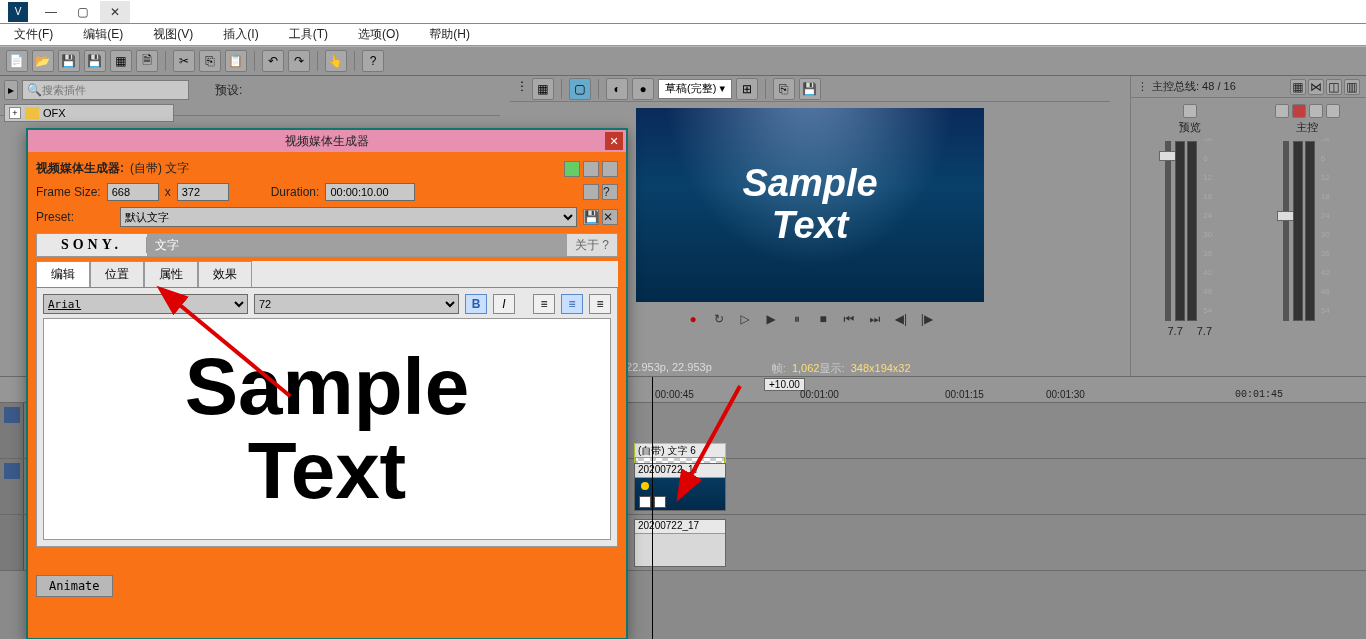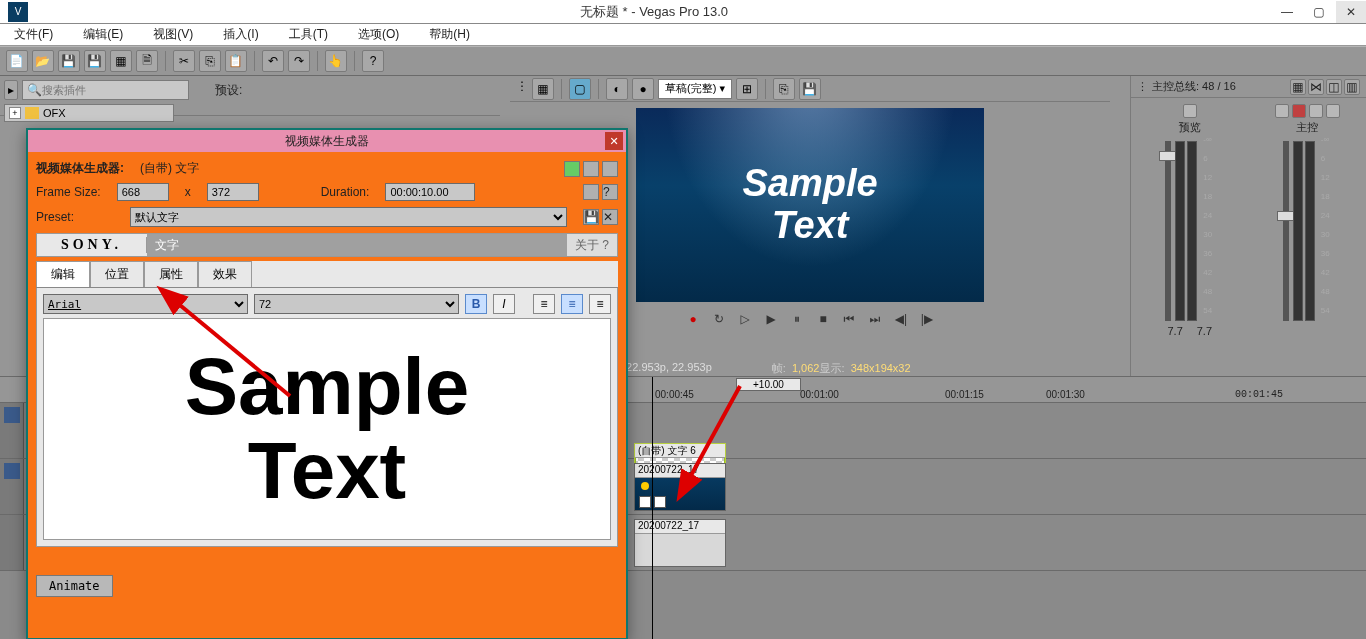--- a/index.html
+++ b/index.html
@@ -61,39 +61,39 @@
 .masterpanel .slider { width: 6px; height: 180px; background: #555; position: relative; margin-top: 6px; }
 .masterpanel .slider .thumb { position: absolute; left: -6px; width: 18px; height: 10px; background: #ddd; border: 1px solid #666; }
 .masterpanel .readout { font-size: 11px; color: #222; margin-top: 4px; }
 .masterpanel .iconrow { display: flex; gap: 3px; margin: 2px 0; }
 .masterpanel .ic { width: 14px; height: 14px; border: 1px solid #777; background: #b8b8b8; border-radius: 2px; }
 
 
 .timeline { position: absolute; left: 0; top: 300px; right: 0; height: 263px; background: #8a8a8a; border-top: 1px solid #6a6a6a; }
 .timeline .ruler { height: 26px; background: #969696; border-bottom: 1px solid #6a6a6a; position: relative; }
 .timeline .ruler .mark { position: absolute; bottom: 2px; font-size: 10px; color: #222; }
-.timeline .ruler .zoombox { position: absolute; left: 736px; top: 1px; background: #e8e8e8; border: 1px solid #666; padding: 0 16px; font-size: 10px; }
+.timeline .ruler .zoombox { position: absolute; left: 764px; top: 1px; background: #e8e8e8; border: 1px solid #666; padding: 0 4px; font-size: 10px; }
 .timeline .tracks { position: relative; }
 .timeline .track { height: 56px; border-bottom: 1px solid #6a6a6a; position: relative; }
 .timeline .trackhdr { position: absolute; left: 0; top: 0; width: 24px; height: 100%; background: #7a7a7a; border-right: 1px solid #5a5a5a; }
 .timeline .trackhdr .tag { width: 16px; height: 16px; background: #3a5a8a; margin: 4px auto; }
 .timeline .clip { position: absolute; top: 4px; height: 48px; border: 1px solid #666; font-size: 10px; overflow: hidden; }
 .timeline .clip .cliphdr { height: 14px; background: #e8e8e8; border-bottom: 1px solid #999; padding: 0 3px; white-space: nowrap; overflow: hidden; }
 .timeline .clip.text { background: repeating-conic-gradient(#ccc 0% 25%, #fff 0% 50%) 50% / 12px 12px; border-color: #b8d040; box-shadow: 0 0 0 1px #9ac020 inset; }
 .timeline .clip.video { background: linear-gradient(#08406a, #032a49); color: #fff; }
 .timeline .clip.audio { background: #d8d8d8; }
 .timeline .clip .icons { position: absolute; bottom: 2px; left: 4px; display: flex; gap: 3px; }
 .timeline .clip .ic2 { width: 12px; height: 12px; background: #fff; border: 1px solid #555; }
 
 
 .dialog { position: absolute; left: 26px; top: 52px; width: 602px; height: 512px; background: #f97316; border: 2px solid #0f766e; box-shadow: 0 4px 14px rgba(0,0,0,.4); z-index: 50; }
 .dialog .dlgtitle { height: 22px; background: #e890b0; color: #222; display: flex; align-items: center; justify-content: center; position: relative; font-size: 12px; }
 .dialog .dlgtitle .close { position: absolute; right: 3px; top: 2px; width: 18px; height: 18px; background: #c0392b; color: #fff; display: flex; align-items: center; justify-content: center; font-size: 11px; }
 .dialog .dlgbody { padding: 8px; }
-.dialog .row { display: flex; align-items: center; gap: 16px; margin-bottom: 6px; font-size: 12px; color: #222; }
+.dialog .row { display: flex; align-items: center; gap: 6px; margin-bottom: 6px; font-size: 12px; color: #222; }
 .dialog .row .lbl { font-weight: normal; }
 .dialog .row .gen { font-weight: bold; }
 .dialog input[type=text] { background: #c8c8c8; border: 1px solid #6a6a6a; height: 18px; padding: 0 4px; font-size: 11px; }
 .dialog .toolicons { margin-left: auto; display: flex; gap: 3px; }
 .dialog .toolicons .ti { width: 16px; height: 16px; border: 1px solid #777; background: #b0b0b0; }
 .dialog select { background: #c8c8c8; border: 1px solid #6a6a6a; height: 20px; flex: 1; font-size: 11px; }
 .dialog .sonybar { display: flex; align-items: center; background: #e8e8e8; height: 24px; border: 1px solid #999; margin-top: 4px; }
 .dialog .sonybar .sony { width: 110px; text-align: center; font-weight: bold; letter-spacing: 4px; font-family: serif; font-size: 14px; border-right: 1px solid #999; }
 .dialog .sonybar .txt { flex: 1; background: #a0a0a0; height: 100%; display: flex; align-items: center; padding: 0 8px; color: #fff; }
 .dialog .sonybar .about { padding: 0 8px; color: #666; background: #ddd; height: 100%; display: flex; align-items: center; }
@@ -113,21 +113,20 @@
 
 .arrow { position: absolute; pointer-events: none; z-index: 100; }
 
 svg.asvg { overflow: visible; }
 </style>
 </head>
 <body>
 
 <div class="titlebar">
   <div class="logo">V</div>
-  <div class="title">无标题 * - Vegas Pro 13.0</div>
   <div class="winbtns">
     <div class="winbtn">—</div>
     <div class="winbtn">▢</div>
     <div class="winbtn close">✕</div>
   </div>
 </div>
 
 <div class="menubar">
   <div class="item">文件(F)</div>
   <div class="item">编辑(E)</div>

